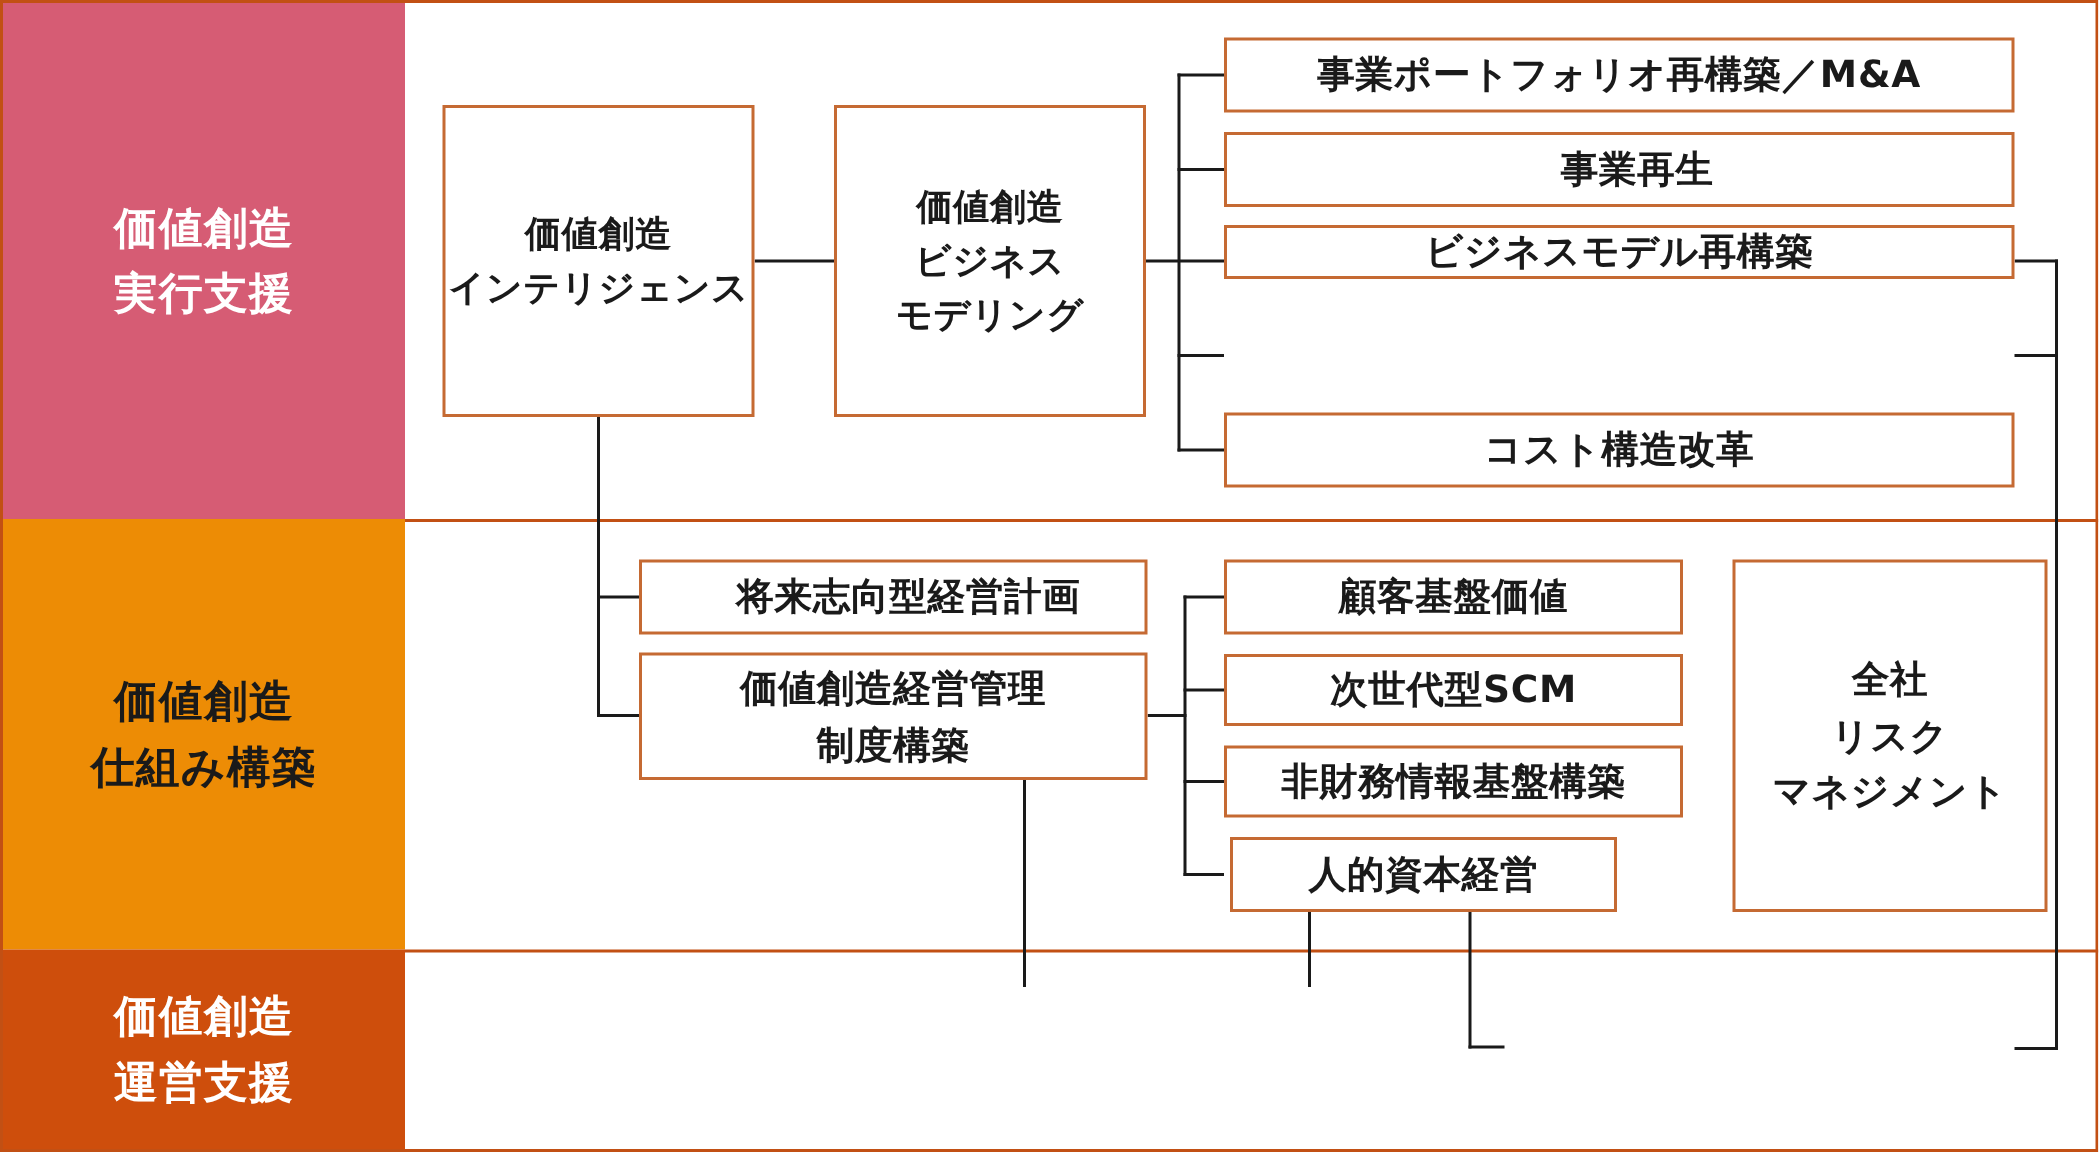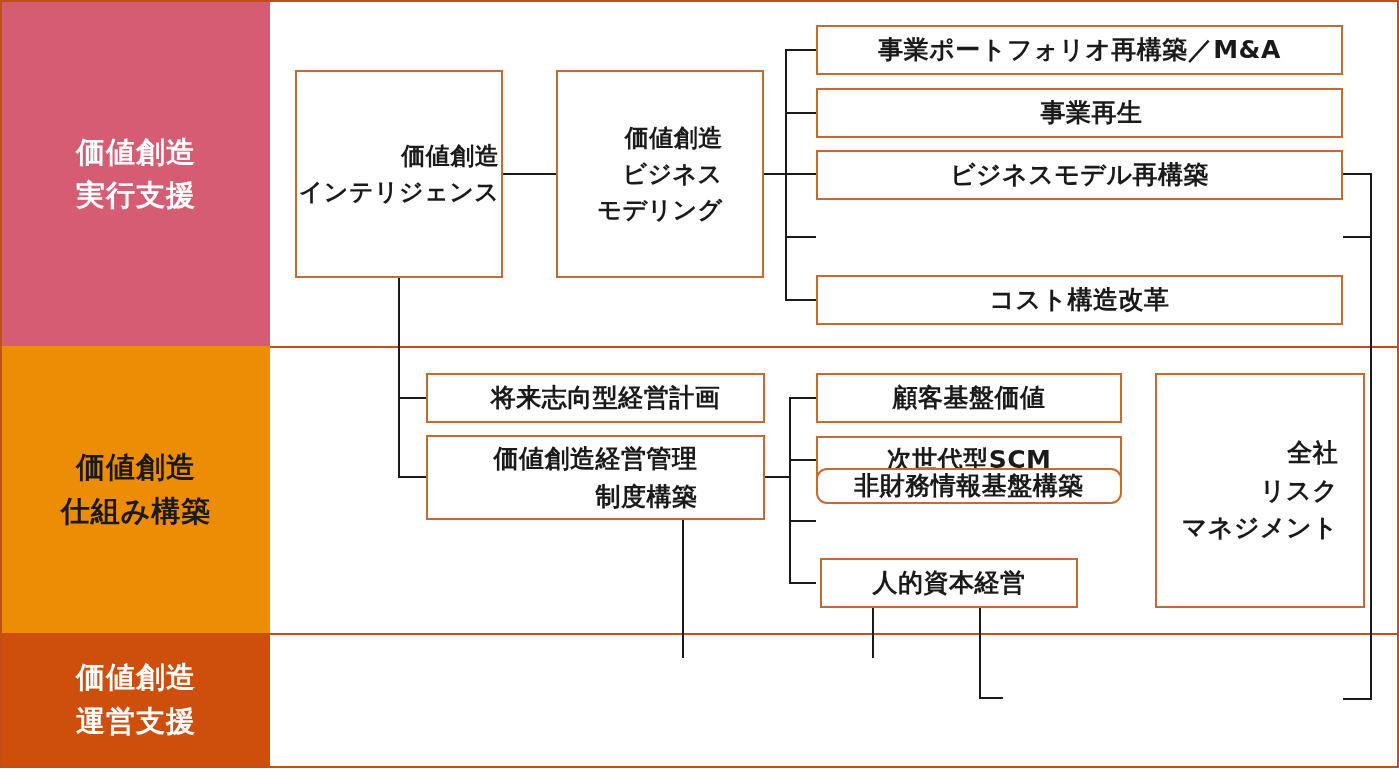--- a/index.html
+++ b/index.html
@@ -28,21 +28,21 @@
   .band-3{top:633px;height:133px;background:#ce4e0c;color:#ffffff;}
   .rowline{
     position:absolute;height:2px;background:#c25014;
   }
   .node{
     position:absolute;
     background:#ffffff;
     border:2px solid #c56a33;
     box-sizing:border-box;
     display:flex;align-items:center;justify-content:center;
-    text-align:right;color:#1a1a1a;
+    text-align:center;color:#1a1a1a;
     font-weight:bold;font-size:25px;line-height:1.5;
     white-space:pre-line;letter-spacing:0.5px;
   }
   .node.big{font-size:24px;}
   .conn{position:absolute;background:#1a1a1a;}
 </style>
 </head>
 <body>
 
 <div id="stage">
@@ -87,30 +87,30 @@
   <div class="conn" style="left:1343px;top:698px;width:29px;height:2px;"></div>
 
   <div class="node big" style="left:295px;top:70px;width:208px;height:208px;">価値創造
 インテリジェンス</div>
   <div class="node big" style="left:556px;top:70px;width:208px;height:208px;">価値創造
 ビジネス
 モデリング</div>
 
   <div class="node" style="left:816px;top:25px;width:527px;height:50px;">事業ポートフォリオ再構築／M&amp;A</div>
   <div class="node" style="left:816px;top:88px;width:527px;height:50px;padding-left:24px;">事業再生</div>
-  <div class="node" style="left:816px;top:150px;width:527px;height:50px;">ビジネスモデル再構築</div>
+  <div class="node" style="left:816px;top:150px;width:527px;height:36px;">ビジネスモデル再構築</div>
   <div class="node" style="left:816px;top:275px;width:527px;height:50px;">コスト構造改革</div>
 
   <div class="node" style="left:426px;top:373px;width:339px;height:50px;padding-left:20px;">将来志向型経営計画</div>
   <div class="node" style="left:426px;top:435px;width:339px;height:85px;">価値創造経営管理
 制度構築</div>
 
   <div class="node" style="left:816px;top:373px;width:306px;height:50px;">顧客基盤価値</div>
   <div class="node" style="left:816px;top:436px;width:306px;height:48px;">次世代型SCM</div>
-  <div class="node" style="left:816px;top:468px;width:306px;height:36px;border-radius:11px;">非財務情報基盤構築</div>
+  <div class="node" style="left:816px;top:497px;width:306px;height:48px;">非財務情報基盤構築</div>
   <div class="node" style="left:820px;top:558px;width:258px;height:50px;">人的資本経営</div>
 
   <div class="node" style="left:1135px;top:373px;width:210px;height:235px;margin-left:20px;">全社
 リスク
 マネジメント</div>
 
 
   <div class="frame"></div>
 </div>
 

